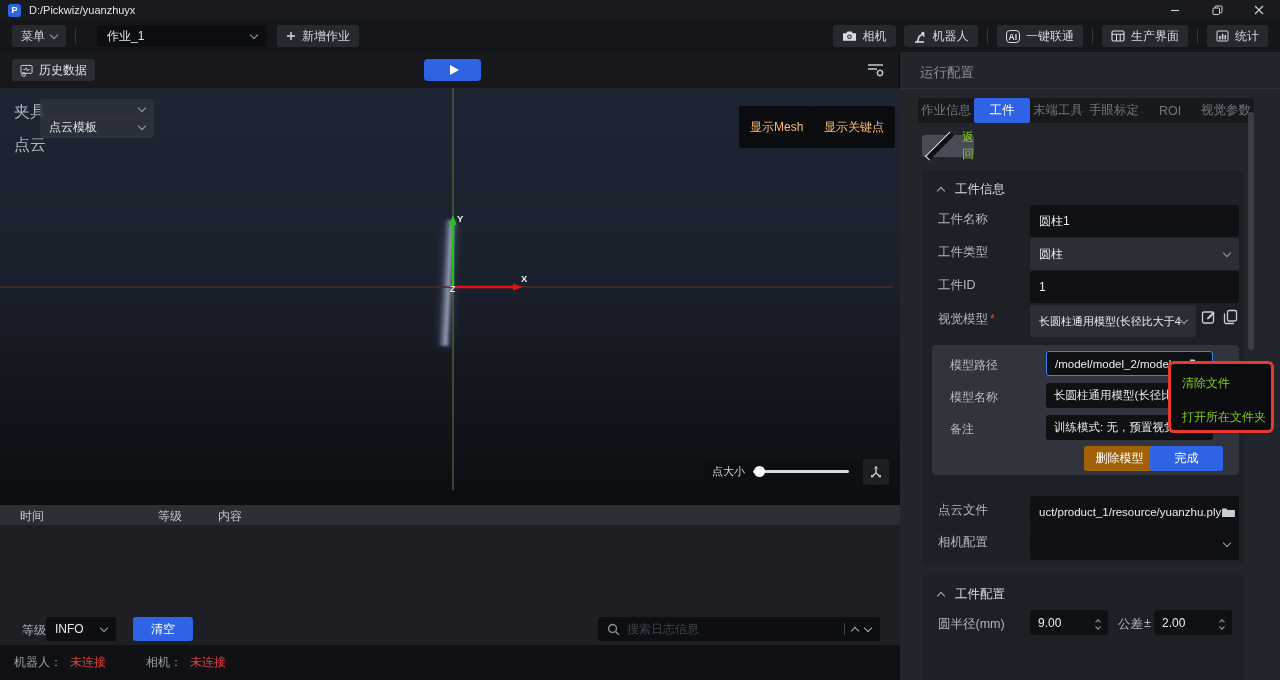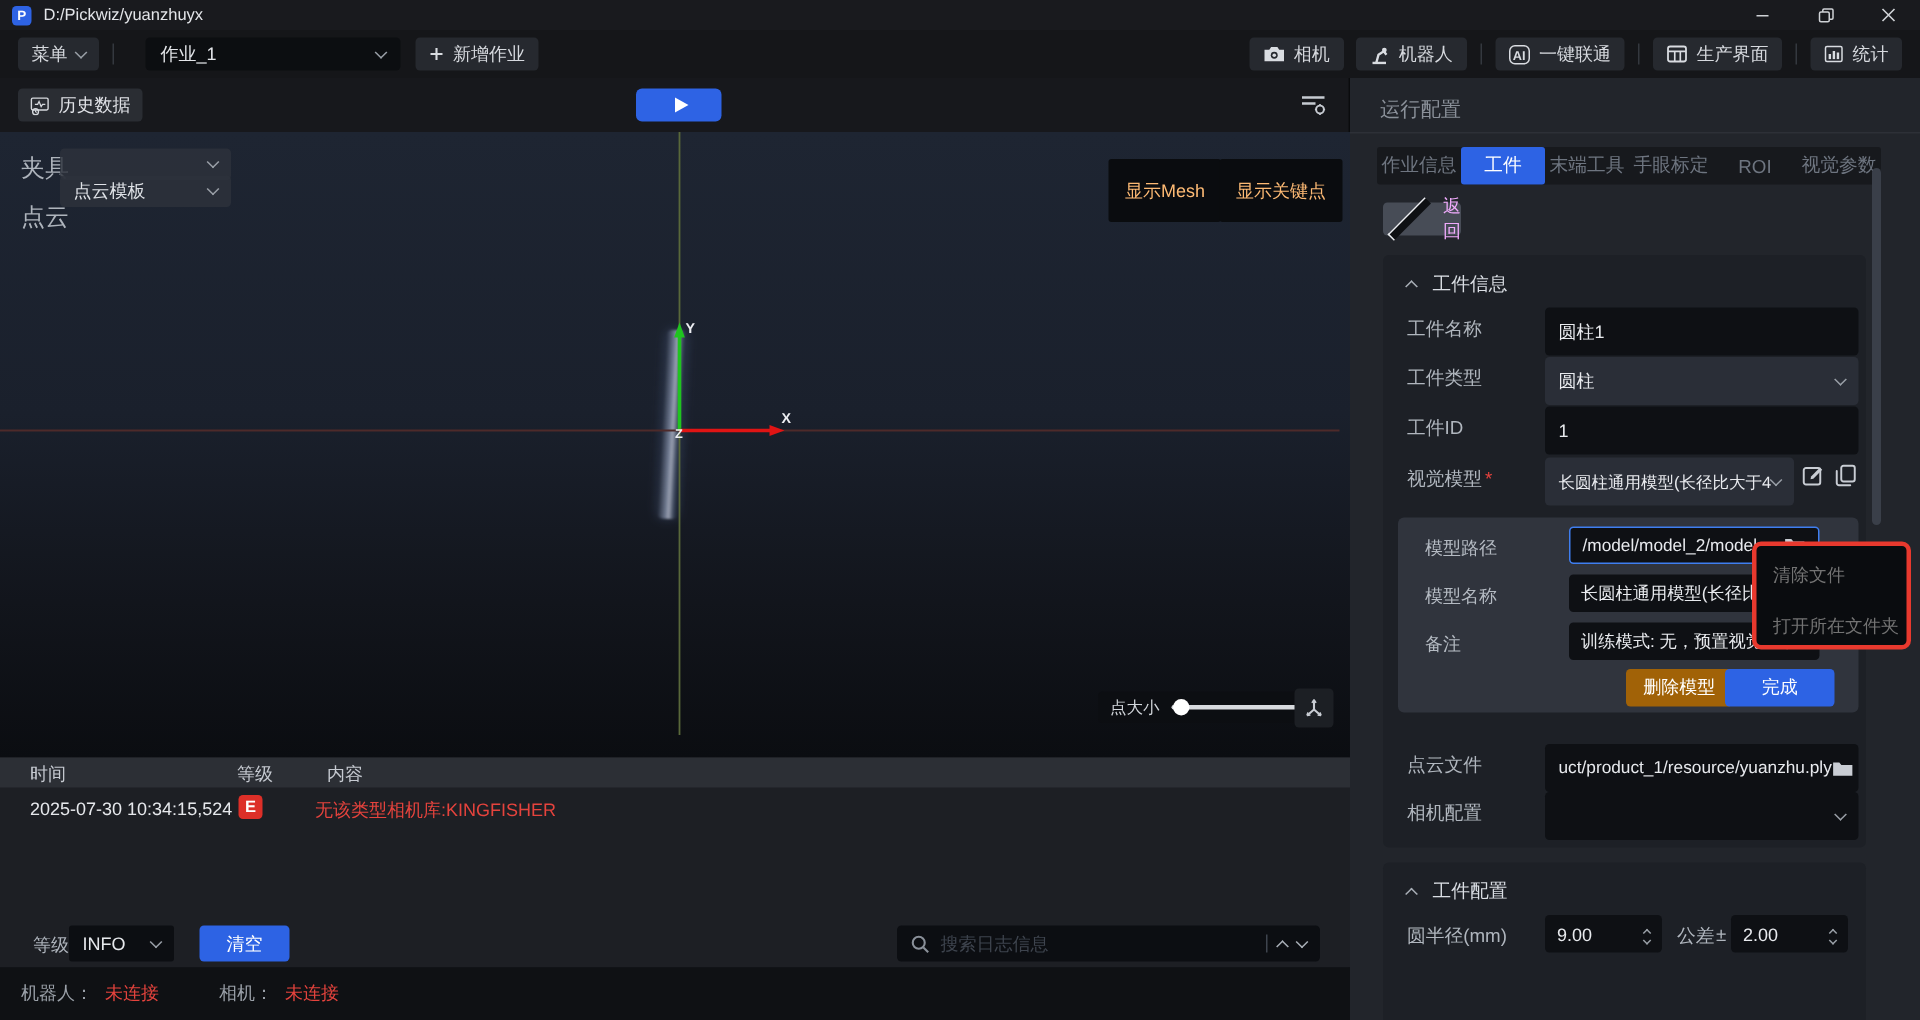--- a/index.html
+++ b/index.html
@@ -61,21 +61,21 @@
     filter:blur(.8px); box-shadow:0 0 7px rgba(95,115,165,.3); }
   .vp-axes { position:absolute; inset:0; }
   .vp-label { position:absolute; font-size:16px; color:#aeb4bc; }
   .vp-select { position:absolute; left:40px; width:114px; height:21px; background:rgba(45,50,60,.82);
     border-radius:3px; display:flex; align-items:center; padding:0 9px; font-size:12px; color:#dfe2e7; }
   .vp-select .chev { margin-left:auto; }
   .mesh-btn { position:absolute; top:18px; height:42px; background:#0a0c0f; border-radius:2px;
     color:#fdba74; font-size:12px; display:flex; align-items:center; padding:0 11px; }
   .ps-box { position:absolute; left:704px; top:373px; width:153px; height:21px;
     background:rgba(12,14,18,.8); border-radius:3px; display:flex; align-items:center;
-    padding:0 8px; gap:8px;margin-left:28px; }
+    padding:0 8px; gap:8px; }
   .ps-label { font-size:11px; color:#d2d6db; }
   .ps-track { flex:1; height:3px; background:#d7dade; border-radius:2px; position:relative; }
   .ps-thumb { position:absolute; left:1px; top:-4px; width:11px; height:11px; background:#fff;
     border-radius:50%; }
   .gizmo-btn { position:absolute; left:863px; top:371px; width:26px; height:26px; background:#1c1f24;
     border-radius:3px; display:flex; align-items:center; justify-content:center; }
 
   
   .logpanel { position:absolute; top:453px; left:0; width:900px; height:140px; background:#1d1f24; }
   .log-head { height:24px; background:#232529; display:flex; align-items:center; padding:0 14px;
@@ -111,21 +111,21 @@
   
   .rp-title { position:absolute; left:20px; top:12px; font-size:13.5px; color:#8a9099;font-family:Liberation Serif, serif; }
   .rp-divider { position:absolute; top:36px; left:0; width:100%; height:1px; background:#2d3037; }
   .tabs { position:absolute; left:18px; top:46px; width:336px; height:25px; background:#17191d;
     border-radius:2px; display:flex; align-items:stretch; }
   .tab { flex:1; display:flex; align-items:center; justify-content:center; font-size:12.5px;
     color:#6e7580; white-space:nowrap; }
   .tab.active { background:#2d63e4; color:#fff; border-radius:2px; }
   .back-btn { position:absolute; left:22px; top:83px; width:52px; height:22px; background:#474c56;
     border-radius:3px; display:flex; align-items:center; justify-content:center; gap:5px;
-    font-size:12px; color:#f0abfc;text-align:center; }
+    font-size:12px; color:#84cc16;text-align:center; }
   .back-btn .chev { border-color:#eceef2; }
 
   .card { position:absolute; left:22px; width:322px; background:#1d2026; border-radius:4px; }
   .card1 { top:118px; height:395px; }
   .card2 { top:523px; height:140px; }
   .sec-head { position:absolute; left:16px; top:11px; display:flex; align-items:center; gap:11px;
     font-size:12.5px; color:#dadee4; }
   .sec-head .chev { border-color:#aab0b8; }
   .fld-label { position:absolute; left:16px; font-size:12.5px; color:#b0b6be; white-space:nowrap; }
   .req { color:#e5433d; margin-left:2px; }
@@ -146,21 +146,21 @@
     color:#e8eaee; white-space:nowrap; overflow:hidden; }
   .mb-inp.focus { border:1px solid #3f7ef0; }
   .mb-inp .folder { margin-left:auto; flex:none; }
   .mb-btn { position:absolute; top:101px; height:25px; border-radius:3px; font-size:12px;
     color:#fff; display:flex; align-items:center; justify-content:center; }
   .mb-del { left:152px; width:71px; background:#a16207; }
   .mb-done { left:218px; width:73px; background:#2d63e4; }
 
   .ctx-menu { position:absolute; left:268px; top:309px; width:106px; height:72px; background:#0a0c0f;
     border:3px solid #e8392e; border-radius:6px; z-index:6; }
-  .ctx-item { position:absolute; left:11px; font-size:12px; color:#737373; white-space:nowrap; }
+  .ctx-item { position:absolute; left:11px; font-size:12px; color:#84cc16; white-space:nowrap; }
 
   .spin { position:absolute; height:25px; background:#0e1014; border-radius:3px; display:flex;
     align-items:center; padding:0 8px; font-size:12px; color:#e8eaee; }
   .spin-arrows { margin-left:auto; display:flex; flex-direction:column; gap:4px; align-items:center; }
   .inline-label { position:absolute; font-size:12.5px; color:#b0b6be; white-space:nowrap; }
 
   .rp-scroll { position:absolute; left:348px; top:60px; width:6px; height:238px; background:#3a3f49;
     border-radius:3px; }
 </style>
 </head>
@@ -315,25 +315,20 @@
           </svg>
       </div>
     </div>
 
     <div class="logpanel">
       <div class="log-cols">
         <span style="left:20px;">时间</span>
         <span style="left:158px;">等级</span>
         <span style="left:218px;">内容</span>
       </div>
-      <div class="log-row">
-        <span class="cell-time">2025-07-30 10:34:15,524</span>
-        <span class="badge-e">E</span>
-        <span class="cell-msg">无该类型相机库:KINGFISHER</span>
-      </div>
       <div class="log-foot">
         <span class="lf-label">等级</span>
         <div class="info-sel">
           <span>INFO</span>
           <span class="chev down"></span>
         </div>
         <div class="clear-btn">清空</div>
         <div class="search-box">
           <svg width="13" height="13" viewBox="0 0 13 13" fill="none">
               <circle cx="5.5" cy="5.5" r="4" stroke="#8a9099" stroke-width="1.4"></circle>

